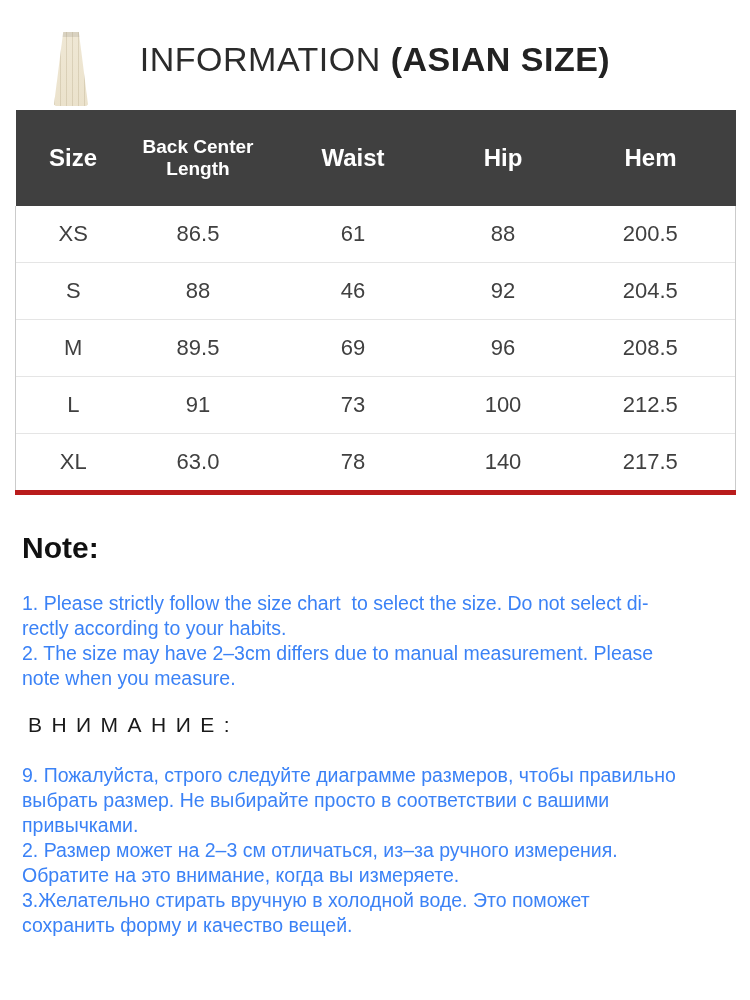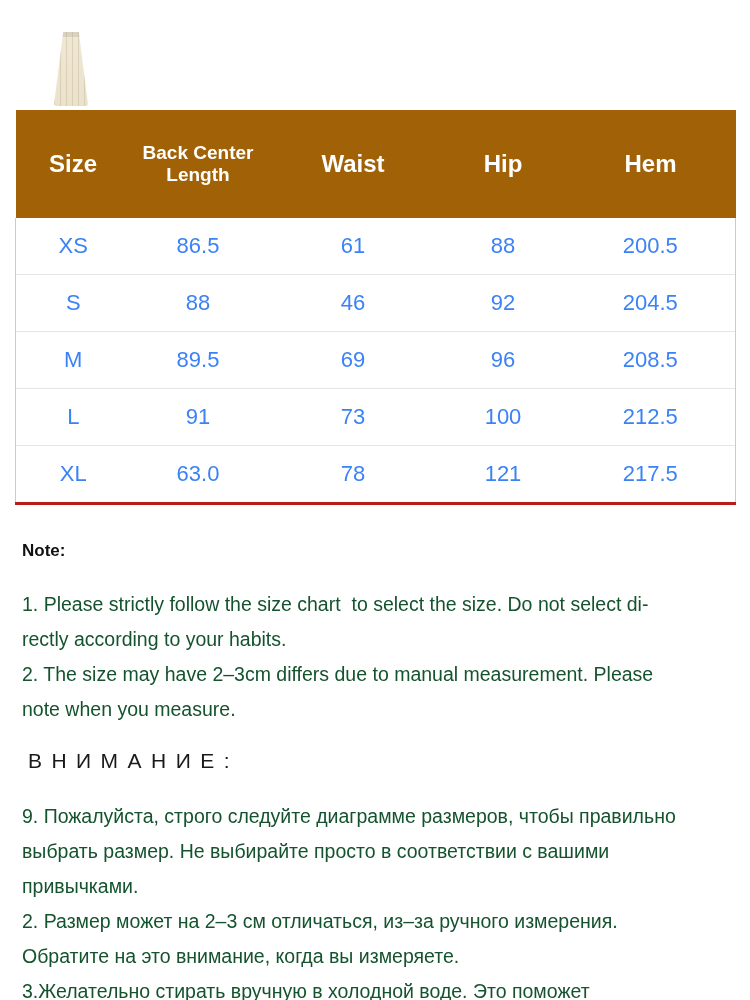--- a/index.html
+++ b/index.html
@@ -51,78 +51,79 @@
     border-collapse: collapse;
     table-layout: fixed;
   }
   col.c-size { width: 115px; }
   col.c-bcl  { width: 135px; }
   col.c-waist{ width: 175px; }
   col.c-hip  { width: 125px; }
   col.c-hem  { width: 170px; }
 
   .size-table thead th {
-    background: #a16207;
+    background: #404040;
     color: #ffffff;
-    height: 108px;
+    height: 96px;
     vertical-align: middle;
     text-align: center;
     font-size: 24px;
     font-weight: 700;
     padding: 0;
   }
   .size-table thead th.th-small {
     font-size: 19px;
     line-height: 1.15;
     white-space: pre-line;
   }
   .size-table tbody td {
     height: 56px;
     text-align: center;
     vertical-align: middle;
     font-size: 22px;
     font-weight: 400;
-    color: #3b82f6;
+    color: #404040;
     padding: 0;
   }
   .size-table tbody tr + tr td { border-top: 1px solid #e5e5e5; }
   .size-table tbody td:first-child { border-left: 1px solid #cbcbcb; }
   .size-table tbody td:last-child  { border-right: 1px solid #cbcbcb; }
-  .size-table tbody tr:last-child td { border-bottom: 3px solid #b91c1c; }
+  .size-table tbody tr:last-child td { border-bottom: 5px solid #b91c1c; }
 
   
   .notes {
     margin: 36px 28px 0 22px;
   }
   .note-heading-en {
     margin: 0 0 26px 0;
-    font-size: 17px;
+    font-size: 30px;
     font-weight: 700;
     color: #111111;
   }
   .note-text {
     margin: 0;
     font-size: 19.5px;
-    line-height: 35px;
-    color: #14532d;
+    line-height: 25px;
+    color: #3b82f6;
     white-space: pre-wrap;
   }
   .note-heading-ru {
     margin: 22px 0 26px 6px;
     font-size: 21px;
     font-weight: 400;
     letter-spacing: 0.45em;
     color: #1a1a1a;
   }
 </style>
 </head>
 <body>
 
 <div class="info-header">
   <div class="skirt"></div>
+  <h1 class="page-title"><span class="t-regular">INFORMATION </span><span class="t-bold">(ASIAN SIZE)</span></h1>
 </div>
 
 <div class="table-wrap">
   <table class="size-table">
     <colgroup>
       <col class="c-size">
         <col class="c-bcl">
         <col class="c-waist">
         <col class="c-hip">
         <col class="c-hem">
@@ -163,21 +164,21 @@
         <td>L</td>
         <td>91</td>
         <td>73</td>
         <td>100</td>
         <td>212.5</td>
       </tr>
       <tr>
         <td>XL</td>
         <td>63.0</td>
         <td>78</td>
-        <td>121</td>
+        <td>140</td>
         <td>217.5</td>
       </tr>
     </tbody>
   </table>
 </div>
 
 <div class="notes">
   <h2 class="note-heading-en">Note:</h2>
   <p class="note-text">1. Please strictly follow the size chart  to select the size. Do not select di-
 rectly according to your habits.</p>

